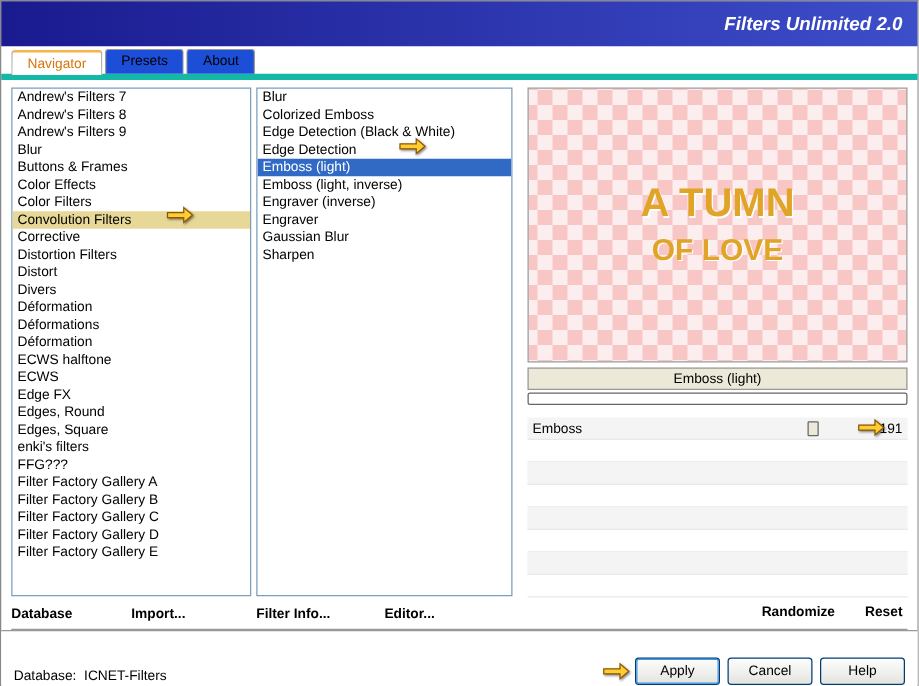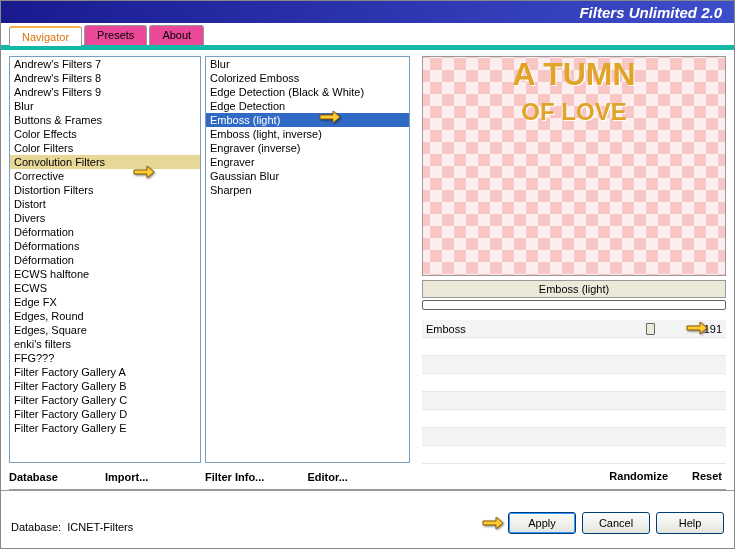--- a/index.html
+++ b/index.html
@@ -1,36 +1,36 @@
 <!DOCTYPE html>
 <html><head>
 <meta charset="utf-8">
 <style>
 * { box-sizing: border-box; font-family: Tahoma, Arial, sans-serif; }
 body { margin: 0; width: 735px; height: 549px; background: #fff; font-size: 11px; overflow: hidden; }
 .window { width: 735px; height: 549px; border: 1px solid #888; position: relative; background: #fff; }
-.titlebar { background: linear-gradient(to right, #1a1a8f, #3d4ec9); color: #fff; height: 22px; display: flex; justify-content: flex-end; align-items: center; padding-right: 12px; font-weight: bold; font-style: italic; font-size: 15px; }
+.titlebar { background: linear-gradient(to right, #1a1a8f, #3d4ec9); color: #fff; height: 36px; display: flex; justify-content: flex-end; align-items: center; padding-right: 12px; font-weight: bold; font-style: italic; font-size: 15px; }
 .tabs { display: flex; padding-left: 8px; margin-top: 2px; border-bottom: 5px solid #14b8a6; }
-.tab { padding: 3px 12px; border: 1px solid #999; border-bottom: none; margin-right: 2px; background: #ec4899; font-size: 11px; cursor: pointer; border-radius: 3px 3px 0 0; }
+.tab { padding: 3px 12px; border: 1px solid #999; border-bottom: none; margin-right: 2px; background: #1d4ed8; font-size: 11px; cursor: pointer; border-radius: 3px 3px 0 0; }
 .tab.active { background: #fff; color: #d9730b; border-top: 2px solid #f7b24d; position: relative; top: 1px; }
 .main { display: flex; height: 435px; padding: 6px 8px 0 8px; gap: 4px; }
 .col-left { width: 192px; display: flex; flex-direction: column; }
 .col-mid { width: 205px; display: flex; flex-direction: column; }
 .col-right { flex: 1; display: flex; flex-direction: column; padding-left: 8px; position: relative; }
 .listbox { flex: 1; border: 1px solid #7b9ebd; background: #fff; overflow-y: scroll; overflow-x: hidden; position: relative; }
 .listbox::-webkit-scrollbar { width: 16px; }
 .listbox::-webkit-scrollbar-track { background: #ece9d8; border-left: 1px solid #ccc; }
 .listbox::-webkit-scrollbar-thumb { background: #c7c5b2; border: 1px solid #999; }
 .listbox::-webkit-scrollbar-button { background: #ece9d8; height: 16px; border: 1px solid #999; }
 .list-item { padding: 1px 4px; white-space: nowrap; cursor: pointer; color: #000; }
 .list-item.hover { background: #e8d898; }
 .list-item.selected { background: #316ac5; color: #fff; }
 .btnrow { display: flex; gap: 0; padding-top: 6px; }
 .linkbtn { flex: 1; text-align: left; font-weight: bold; color: #000; cursor: pointer; padding: 2px 0; font-size: 11px; }
-.preview { height: 220px; border: 1px solid #999; margin-bottom: 4px; background: repeating-conic-gradient(#f9c6c6 0 25%, #fceeee 0 50%) 50% / 24px 24px; display: flex; justify-content: center; }
+.preview { height: 220px; border: 1px solid #999; margin-bottom: 4px; background: repeating-conic-gradient(#f9c6c6 0 25%, #fceeee 0 50%) 50% / 24px 24px; display: flex; align-items: center; justify-content: center; }
 .preview-text { font-family: serif; font-size: 32px; color: #e0a528; font-weight: bold; text-shadow: 1px 1px 0 #fff; text-align: center; line-height: 1.1; }
 .preview-title { text-align: center; background: #ece9d8; border: 1px solid #999; padding: 2px; margin-bottom: 2px; }
 .progress { height: 10px; border: 1px solid #666; background: #fff; margin-bottom: 10px; border-radius: 2px; }
 .param-row { display: flex; align-items: center; height: 18px; background: #f4f4f4; border-bottom: 1px solid #e8e8e8; padding: 0 4px; position: relative; }
 .param-row.alt { background: #fff; }
 .param-label { width: 80px; }
 .param-slider { flex: 1; position: relative; height: 14px; }
 .slider-thumb { position: absolute; top: 1px; width: 9px; height: 12px; background: #ece9d8; border: 1px solid #666; border-radius: 1px; }
 .param-val { width: 30px; text-align: right; }
 .btnrow-right { display: flex; justify-content: flex-end; gap: 24px; padding: 6px 4px 0 0; }

